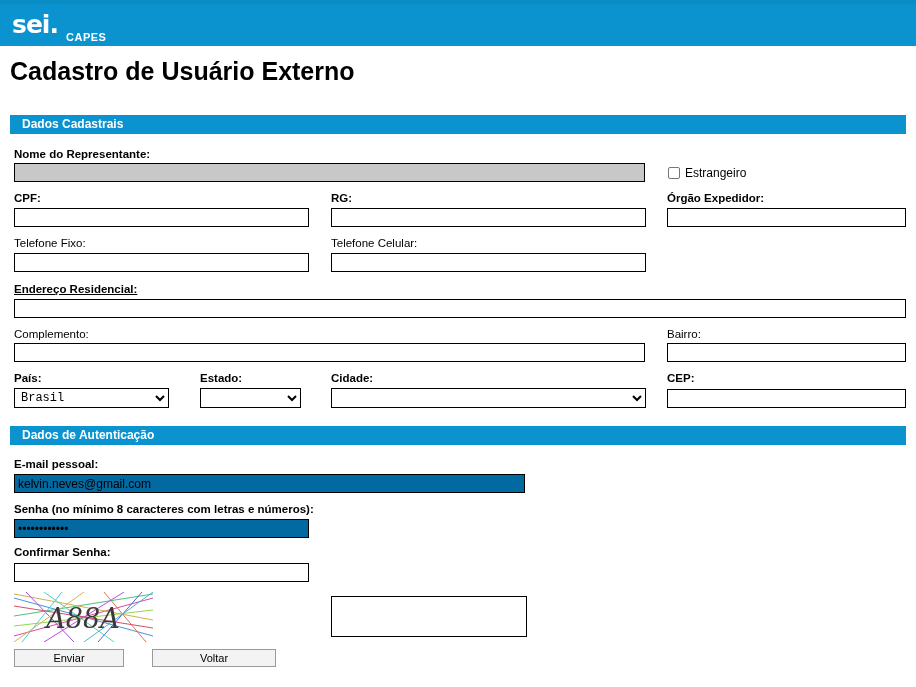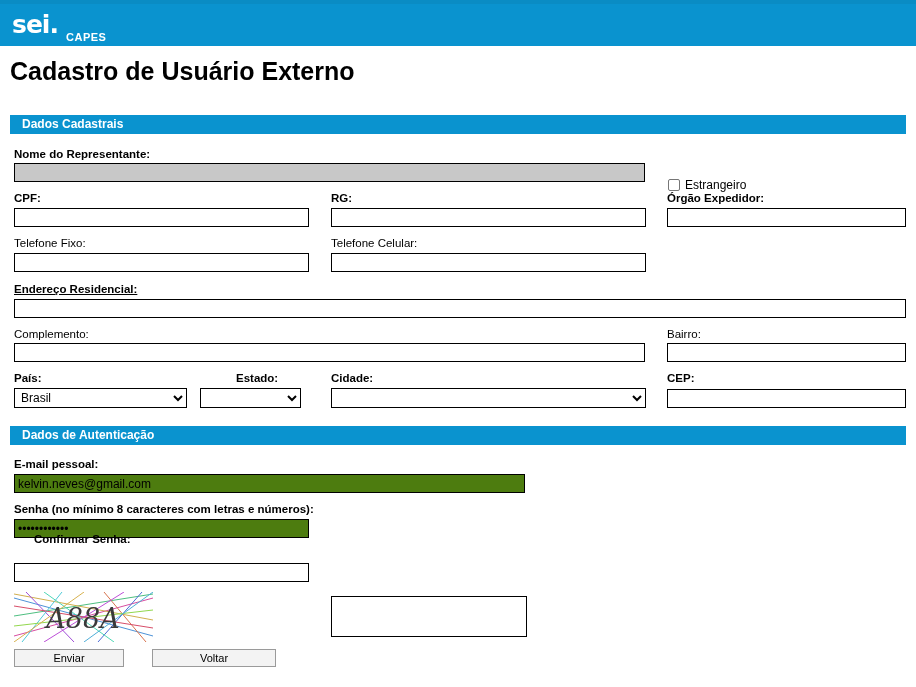--- a/index.html
+++ b/index.html
@@ -104,41 +104,40 @@
     font-family: "Liberation Sans", sans-serif;
     font-size: 12px;
     padding: 1px 3px;
     color: #000000;
     outline: none;
   }
   input.txt.focused {
     background: #c8c8c8;
   }
   input.txt.filled {
-    background: #4d7c0f;
+    background: #0369a1;
   }
   select.sel {
     position: absolute;
     box-sizing: border-box;
     height: 20px;
     border: 1px solid #000000;
     background: #ffffff;
     font-family: "Liberation Sans", sans-serif;
     font-size: 12px;
     color: #000000;
     padding: 1px 2px;
   }
   .chk-wrap {
     position: absolute;
     top: 166px;
     left: 668px;
     display: flex;
     align-items: center;
     gap: 5px;
-    margin-top: 12px;
   }
   .chk-box {
     width: 12px;
     height: 12px;
     border: 1px solid #767676;
     background: #ffffff;
     box-sizing: border-box;
     border-radius: 2px;
   }
   .chk-label {
@@ -223,46 +222,46 @@
   <div class="fieldlabel" style="top:283px; left:14px;text-decoration:underline;">Endereço Residencial:</div>
   <input class="txt" style="top: 299px; left: 14px; width: 892px;" value="">
 
   <div class="fieldlabel normal" style="top:328px; left:14px;">Complemento:</div>
   <input class="txt" style="top: 343px; left: 14px; width: 631px;" value="">
 
   <div class="fieldlabel normal" style="top:328px; left:667px;">Bairro:</div>
   <input class="txt" style="top: 343px; left: 667px; width: 239px;" value="">
 
   <div class="fieldlabel" style="top:372px; left:14px;">País:</div>
-  <select class="sel" style="top:388px; left:14px; width:173px;">
+  <select class="sel" style="top:388px; left:14px; width:155px;font-family:Liberation Mono, monospace;">
     <option>Brasil</option>
   </select>
 
-  <div class="fieldlabel" style="top:372px; left:200px;margin-left:36px;">Estado:</div>
+  <div class="fieldlabel" style="top:372px; left:200px;">Estado:</div>
   <select class="sel" style="top:388px; left:200px; width:101px;">
     <option></option>
   </select>
 
   <div class="fieldlabel" style="top:372px; left:331px;">Cidade:</div>
   <select class="sel" style="top:388px; left:331px; width:315px;">
     <option></option>
   </select>
 
   <div class="fieldlabel" style="top:372px; left:667px;">CEP:</div>
   <input class="txt" style="top: 389px; left: 667px; width: 239px;" value="">
 
   <div class="section-bar" id="sec-autenticacao">Dados de Autenticação</div>
 
   <div class="fieldlabel" style="top:458px; left:14px;">E-mail pessoal:</div>
   <input class="txt filled" style="top: 474px; left: 14px; width: 511px;" value="kelvin.neves@gmail.com">
 
   <div class="fieldlabel" style="top:503px; left:14px;">Senha (no mínimo 8 caracteres com letras e números):</div>
   <input class="txt filled" style="top: 519px; left: 14px; width: 295px;" value="••••••••••••">
 
-  <div class="fieldlabel" style="top:533px; left:14px;margin-left:20px;">Confirmar Senha:</div>
+  <div class="fieldlabel" style="top:546px; left:14px;">Confirmar Senha:</div>
   <input class="txt" style="top: 563px; left: 14px; width: 295px;" value="">
 
   <div class="captcha">
     <svg width="139" height="50" viewBox="0 0 139 50">
       <rect x="0" y="0" width="139" height="50" fill="#ffffff"></rect>
       <g stroke-width="1" fill="none" opacity="0.85">
         <line x1="0" y1="6" x2="139" y2="44" stroke="#2f7fd0"></line>
         <line x1="0" y1="44" x2="139" y2="6" stroke="#d02f8f"></line>
         <line x1="0" y1="24" x2="139" y2="2" stroke="#2fb36a"></line>
         <line x1="0" y1="2" x2="139" y2="28" stroke="#c9a02f"></line>

